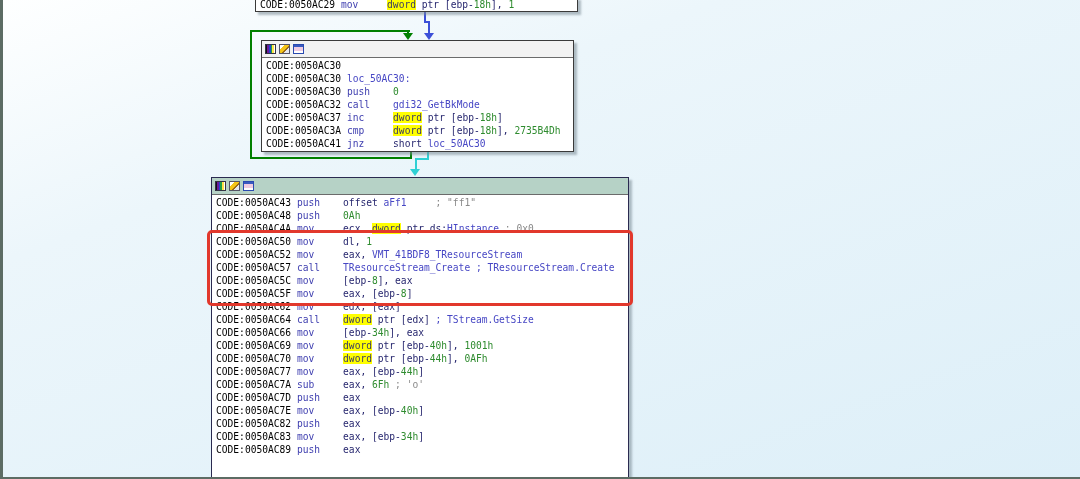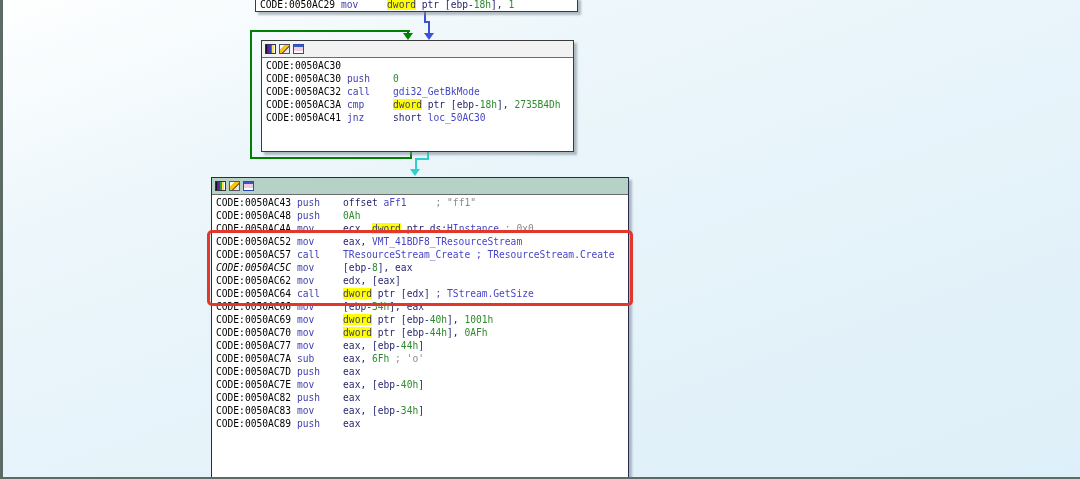--- a/index.html
+++ b/index.html
@@ -61,40 +61,44 @@
   </div>
 
   <div class="node" style="left:258px;top:40px;width:313px;height:112px">
     <div class="titlebar" style="background: rgb(242, 242, 242);">
       <span class="ic ic-pal"></span>
       <span class="ic ic-pen"></span>
       <span class="ic ic-win"></span>
     </div>
     <div class="code-lines">
         <div class="code-line"><span style="color: rgb(0, 0, 0);">CODE:0050AC30</span></div>
+        <div class="code-line"><span style="color: rgb(0, 0, 0);">CODE:0050AC30 </span><span style="color: rgb(70, 70, 196);">loc_50AC30:</span></div>
         <div class="code-line"><span style="color: rgb(0, 0, 0);">CODE:0050AC30 </span><span style="color: rgb(64, 64, 176);">push    </span><span style="color: rgb(46, 139, 46);">0</span></div>
         <div class="code-line"><span style="color: rgb(0, 0, 0);">CODE:0050AC32 </span><span style="color: rgb(64, 64, 176);">call    </span><span style="color: rgb(70, 70, 196);">gdi32_GetBkMode</span></div>
+        <div class="code-line"><span style="color: rgb(0, 0, 0);">CODE:0050AC37 </span><span style="color: rgb(64, 64, 176);">inc     </span><span style="background: rgb(255, 255, 0); color: rgb(60, 60, 100);">dword</span><span style="color: rgb(38, 38, 110);"> ptr [ebp-</span><span style="color: rgb(46, 139, 46);">18h</span><span style="color: rgb(38, 38, 110);">]</span></div>
         <div class="code-line"><span style="color: rgb(0, 0, 0);">CODE:0050AC3A </span><span style="color: rgb(64, 64, 176);">cmp     </span><span style="background: rgb(255, 255, 0); color: rgb(60, 60, 100);">dword</span><span style="color: rgb(38, 38, 110);"> ptr [ebp-</span><span style="color: rgb(46, 139, 46);">18h</span><span style="color: rgb(38, 38, 110);">], </span><span style="color: rgb(46, 139, 46);">2735B4Dh</span></div>
         <div class="code-line"><span style="color: rgb(0, 0, 0);">CODE:0050AC41 </span><span style="color: rgb(64, 64, 176);">jnz     </span><span style="color: rgb(38, 38, 110); margin-top: 17px;">short </span><span style="color: rgb(70, 70, 196);">loc_50AC30</span></div>
       </div>
   </div>
 
   <div class="node" style="left:208px;top:177px;width:418px;height:303px;border-color:#2a2a50">
     <div class="titlebar" style="background: rgb(182, 210, 198);">
       <span class="ic ic-pal"></span>
       <span class="ic ic-pen"></span>
       <span class="ic ic-win"></span>
     </div>
     <div class="code-lines">
         <div class="code-line"><span style="color: rgb(0, 0, 0);">CODE:0050AC43 </span><span style="color: rgb(64, 64, 176);">push    </span><span style="color: rgb(38, 38, 110);">offset </span><span style="color: rgb(70, 70, 196);">aFf1</span><span style="color: rgb(38, 38, 110);">     </span><span style="color: rgb(138, 138, 138);">; "ff1"</span></div>
         <div class="code-line"><span style="color: rgb(0, 0, 0);">CODE:0050AC48 </span><span style="color: rgb(64, 64, 176);">push    </span><span style="color: rgb(46, 139, 46);">0Ah</span></div>
         <div class="code-line"><span style="color: rgb(0, 0, 0);">CODE:0050AC4A </span><span style="color: rgb(64, 64, 176);">mov     </span><span style="color: rgb(38, 38, 110);">ecx, </span><span style="background: rgb(255, 255, 0); color: rgb(60, 60, 100);">dword</span><span style="color: rgb(38, 38, 110);"> ptr ds:</span><span style="color: rgb(70, 70, 196);">HInstance</span><span style="color: rgb(138, 138, 138);"> ; 0x0</span></div>
+        <div class="code-line"><span style="color: rgb(0, 0, 0);">CODE:0050AC50 </span><span style="color: rgb(64, 64, 176);">mov     </span><span style="color: rgb(38, 38, 110);">dl, </span><span style="color: rgb(46, 139, 46);">1</span></div>
         <div class="code-line"><span style="color: rgb(0, 0, 0);">CODE:0050AC52 </span><span style="color: rgb(64, 64, 176);">mov     </span><span style="color: rgb(38, 38, 110);">eax, </span><span style="color: rgb(70, 70, 196);">VMT_41BDF8_TResourceStream</span></div>
         <div class="code-line"><span style="color: rgb(0, 0, 0);">CODE:0050AC57 </span><span style="color: rgb(64, 64, 176);">call    </span><span style="color: rgb(70, 70, 196);">TResourceStream_Create</span><span style="color: rgb(70, 70, 196);"> ; TResourceStream.Create</span></div>
-        <div class="code-line"><span style="color: rgb(0, 0, 0); font-style: italic;">CODE:0050AC5C </span><span style="color: rgb(64, 64, 176);">mov     </span><span style="color: rgb(38, 38, 110);">[ebp-</span><span style="color: rgb(46, 139, 46);">8</span><span style="color: rgb(38, 38, 110);">], eax</span></div>
+        <div class="code-line"><span style="color: rgb(0, 0, 0);">CODE:0050AC5C </span><span style="color: rgb(64, 64, 176);">mov     </span><span style="color: rgb(38, 38, 110);">[ebp-</span><span style="color: rgb(46, 139, 46);">8</span><span style="color: rgb(38, 38, 110);">], eax</span></div>
+        <div class="code-line"><span style="color: rgb(0, 0, 0);">CODE:0050AC5F </span><span style="color: rgb(64, 64, 176);">mov     </span><span style="color: rgb(38, 38, 110);">eax, [ebp-</span><span style="color: rgb(46, 139, 46);">8</span><span style="color: rgb(38, 38, 110);">]</span></div>
         <div class="code-line"><span style="color: rgb(0, 0, 0);">CODE:0050AC62 </span><span style="color: rgb(64, 64, 176);">mov     </span><span style="color: rgb(38, 38, 110);">edx, [eax]</span></div>
         <div class="code-line"><span style="color: rgb(0, 0, 0);">CODE:0050AC64 </span><span style="color: rgb(64, 64, 176);">call    </span><span style="background: rgb(255, 255, 0); color: rgb(60, 60, 100);">dword</span><span style="color: rgb(38, 38, 110);"> ptr [edx] </span><span style="color: rgb(70, 70, 196);">; TStream.GetSize</span></div>
         <div class="code-line"><span style="color: rgb(0, 0, 0);">CODE:0050AC66 </span><span style="color: rgb(64, 64, 176);">mov     </span><span style="color: rgb(38, 38, 110);">[ebp-</span><span style="color: rgb(46, 139, 46);">34h</span><span style="color: rgb(38, 38, 110);">], eax</span></div>
         <div class="code-line"><span style="color: rgb(0, 0, 0);">CODE:0050AC69 </span><span style="color: rgb(64, 64, 176);">mov     </span><span style="background: rgb(255, 255, 0); color: rgb(60, 60, 100);">dword</span><span style="color: rgb(38, 38, 110);"> ptr [ebp-</span><span style="color: rgb(46, 139, 46);">40h</span><span style="color: rgb(38, 38, 110);">], </span><span style="color: rgb(46, 139, 46);">1001h</span></div>
         <div class="code-line"><span style="color: rgb(0, 0, 0);">CODE:0050AC70 </span><span style="color: rgb(64, 64, 176);">mov     </span><span style="background: rgb(255, 255, 0); color: rgb(60, 60, 100);">dword</span><span style="color: rgb(38, 38, 110);"> ptr [ebp-</span><span style="color: rgb(46, 139, 46);">44h</span><span style="color: rgb(38, 38, 110);">], </span><span style="color: rgb(46, 139, 46);">0AFh</span></div>
         <div class="code-line"><span style="color: rgb(0, 0, 0);">CODE:0050AC77 </span><span style="color: rgb(64, 64, 176);">mov     </span><span style="color: rgb(38, 38, 110);">eax, [ebp-</span><span style="color: rgb(46, 139, 46);">44h</span><span style="color: rgb(38, 38, 110);">]</span></div>
         <div class="code-line"><span style="color: rgb(0, 0, 0);">CODE:0050AC7A </span><span style="color: rgb(64, 64, 176);">sub     </span><span style="color: rgb(38, 38, 110);">eax, </span><span style="color: rgb(46, 139, 46);">6Fh</span><span style="color: rgb(38, 38, 110);"> </span><span style="color: rgb(138, 138, 138);">; 'o'</span></div>
         <div class="code-line"><span style="color: rgb(0, 0, 0);">CODE:0050AC7D </span><span style="color: rgb(64, 64, 176);">push    </span><span style="color: rgb(38, 38, 110);">eax</span></div>
         <div class="code-line"><span style="color: rgb(0, 0, 0);">CODE:0050AC7E </span><span style="color: rgb(64, 64, 176);">mov     </span><span style="color: rgb(38, 38, 110);">eax, [ebp-</span><span style="color: rgb(46, 139, 46);">40h</span><span style="color: rgb(38, 38, 110);">]</span></div>
         <div class="code-line"><span style="color: rgb(0, 0, 0);">CODE:0050AC82 </span><span style="color: rgb(64, 64, 176);">push    </span><span style="color: rgb(38, 38, 110);">eax</span></div>

